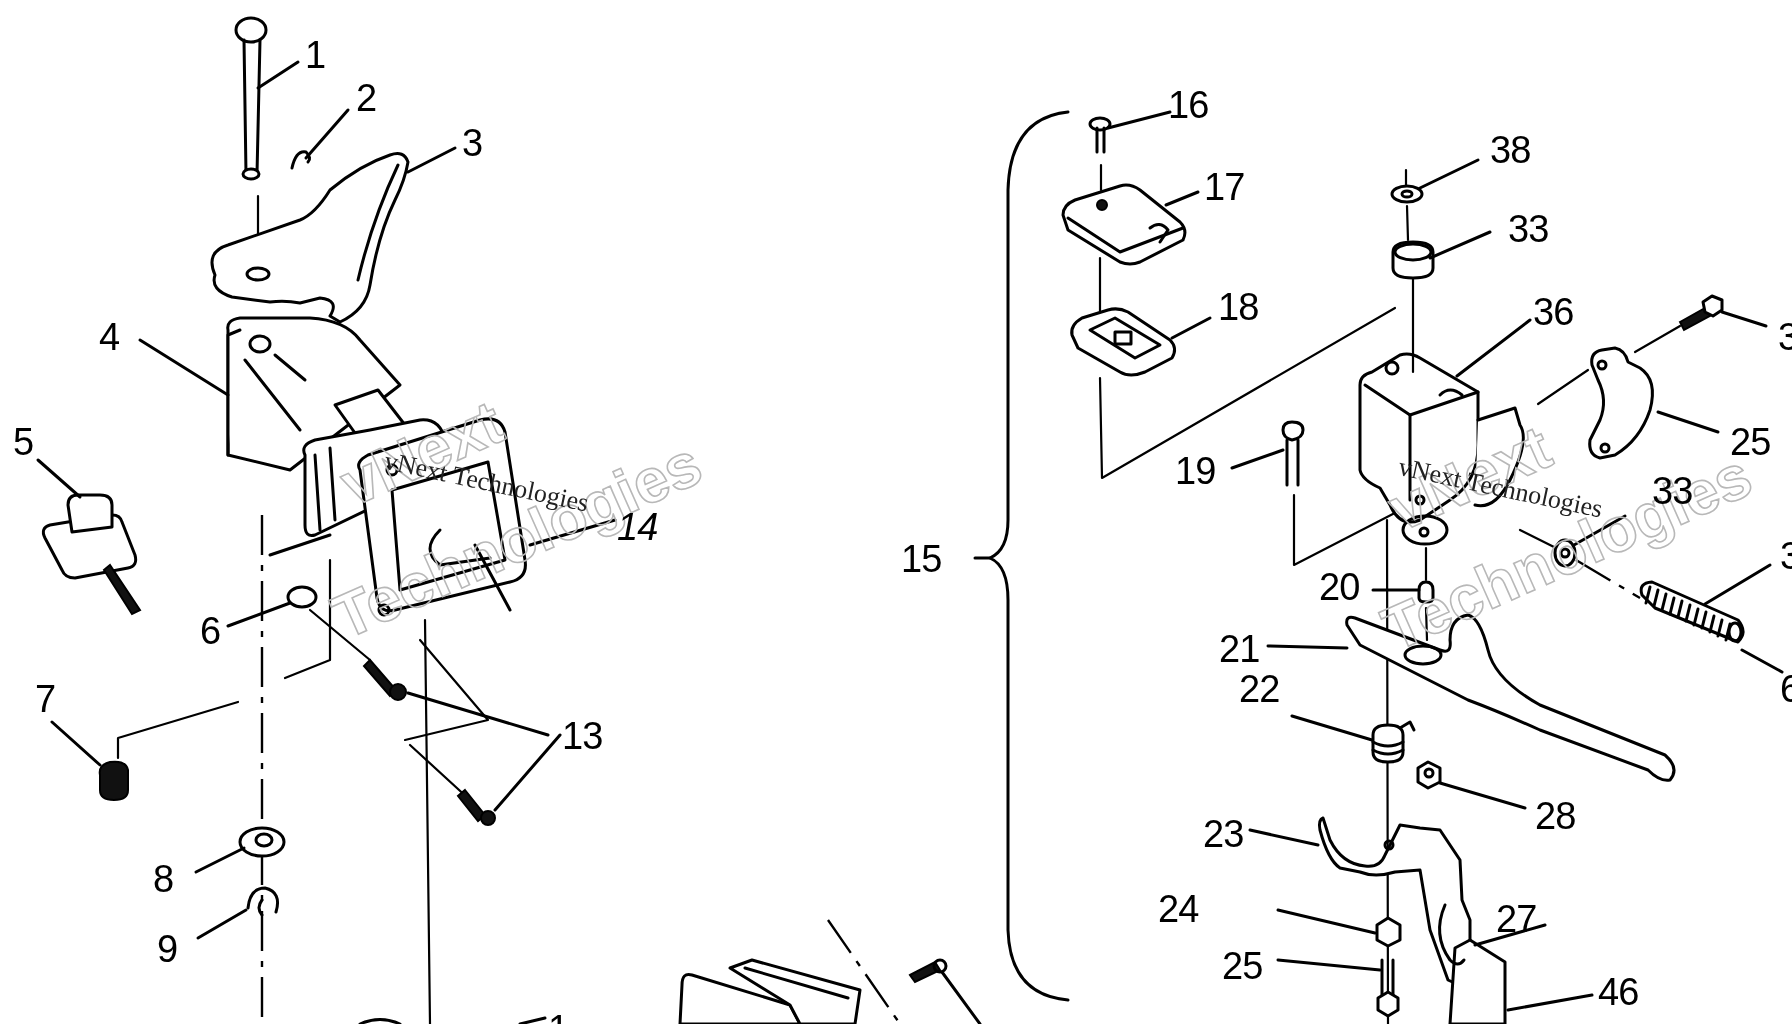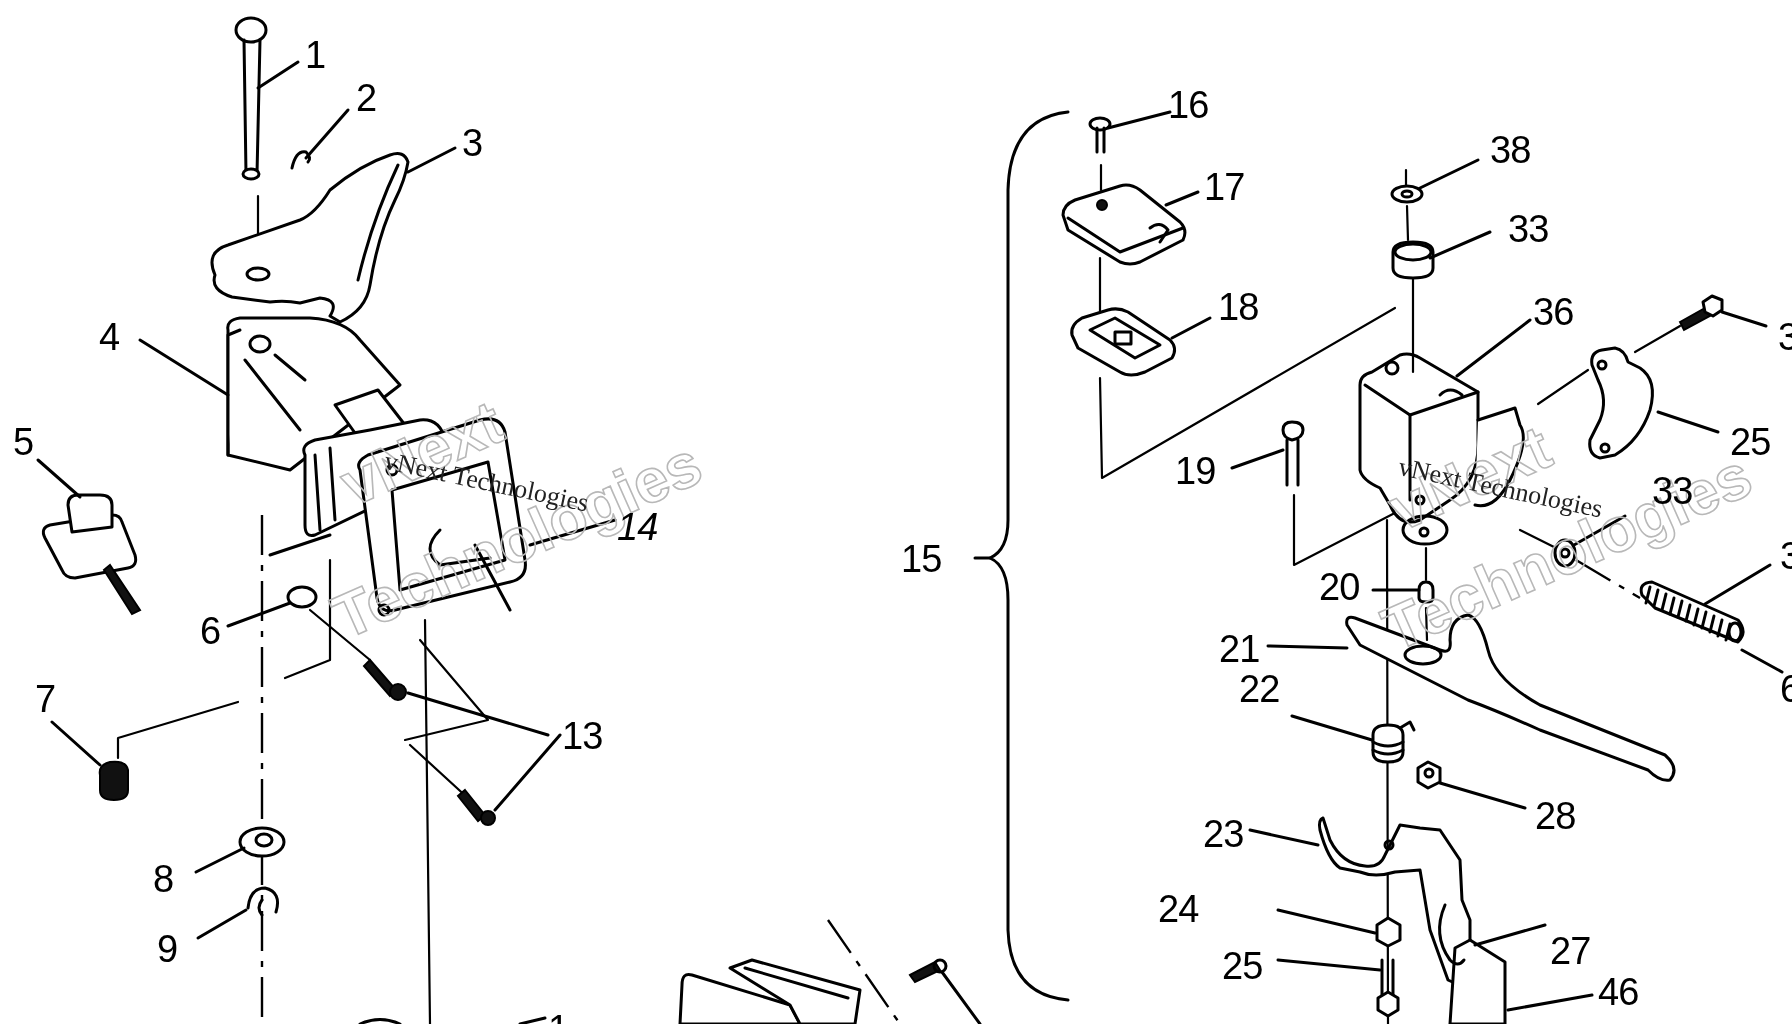--- a/index.html
+++ b/index.html
@@ -296,21 +296,21 @@
 <div class="lbl" style="left:1204px;top:168px;">17</div>
 <div class="lbl" style="left:1218px;top:288px;">18</div>
 <div class="lbl" style="left:1175px;top:452px;">19</div>
 <div class="lbl" style="left:1319px;top:568px;">20</div>
 <div class="lbl" style="left:1219px;top:630px;">21</div>
 <div class="lbl" style="left:1239px;top:670px;">22</div>
 <div class="lbl" style="left:1203px;top:815px;">23</div>
 <div class="lbl" style="left:1158px;top:890px;">24</div>
 <div class="lbl" style="left:1222px;top:947px;">25</div>
 <div class="lbl" style="left:1598px;top:973px;">46</div>
-<div class="lbl" style="left:1550px;top:900px;margin-top:32px;">27</div>
+<div class="lbl" style="left:1496px;top:900px;">27</div>
 <div class="lbl" style="left:1535px;top:797px;">28</div>
 <div class="lbl" style="left:1652px;top:472px;">33</div>
 <div class="lbl" style="left:1730px;top:423px;">25</div>
 <div class="lbl" style="left:1533px;top:293px;">36</div>
 <div class="lbl" style="left:1508px;top:210px;">33</div>
 <div class="lbl" style="left:1490px;top:131px;">38</div>
 <div class="lbl" style="left:1778px;top:318px;">3</div>
 <div class="lbl" style="left:1780px;top:537px;">3</div>
 <div class="lbl" style="left:1780px;top:670px;">6</div>
 <div class="lbl" style="left:548px;top:1010px;">1</div>

